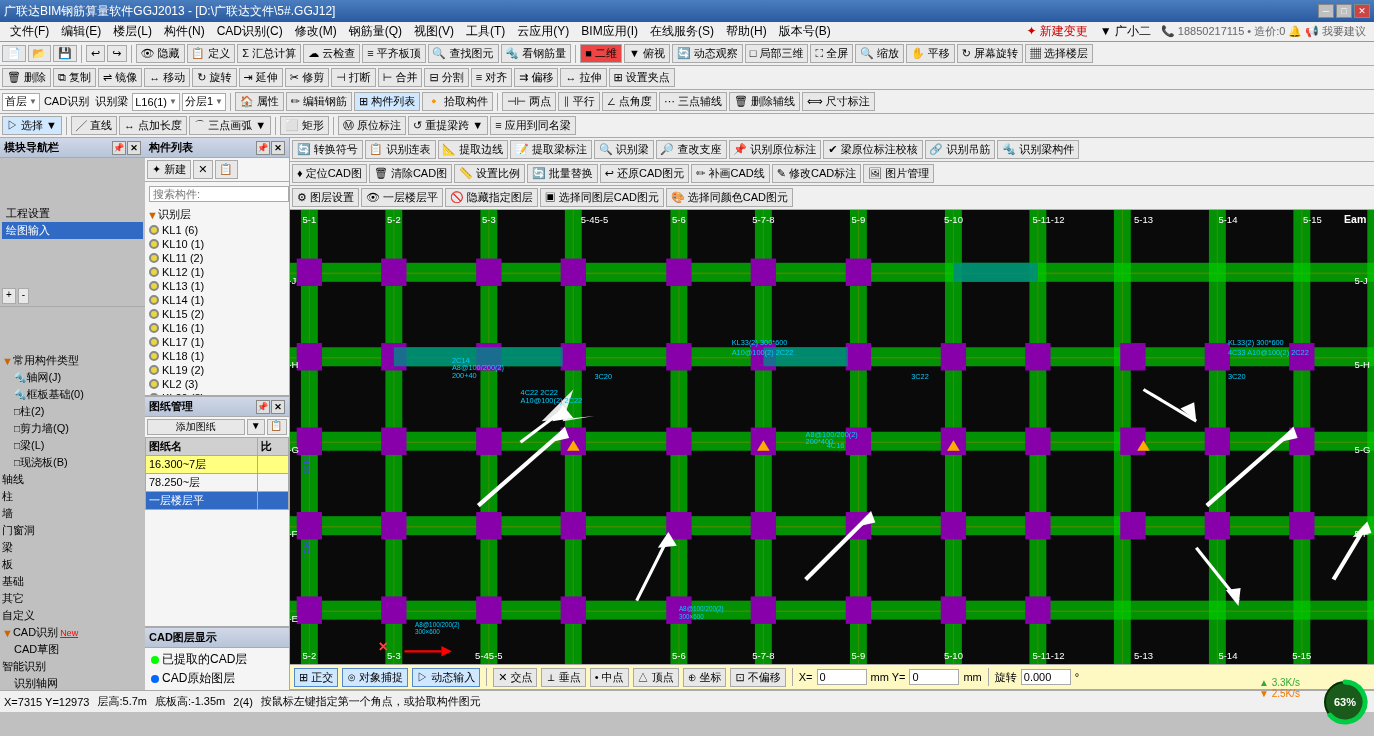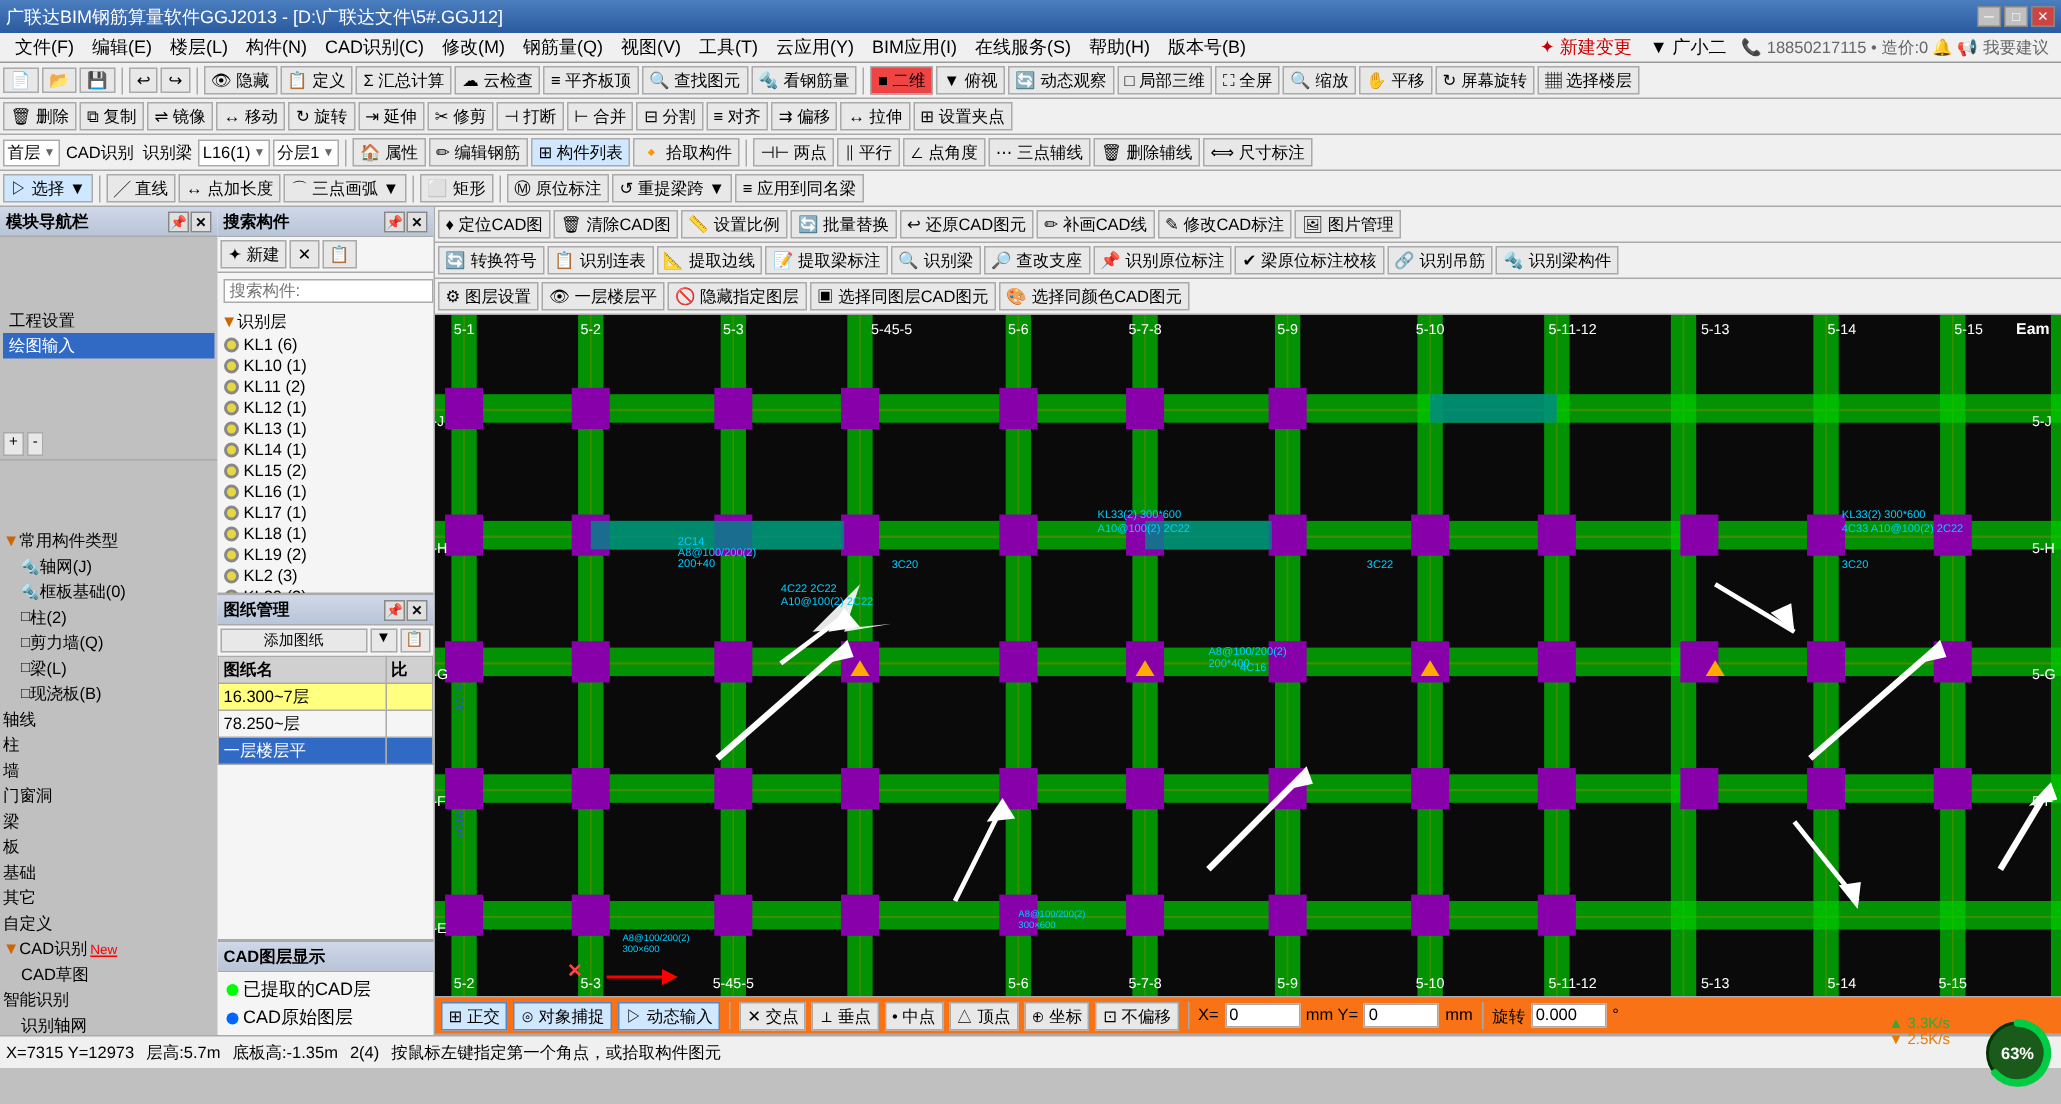--- a/index.html
+++ b/index.html
@@ -196,21 +196,21 @@
     .canvas-area {
       flex: 1;
       background: #000;
       position: relative;
       overflow: hidden;
     }
 
     
     .property-bar {
       height: 24px;
-      background: #f97316;
+      background: #fef9c3;
       border-top: 1px solid #aaa;
       border-bottom: 1px solid #aaa;
       display: flex;
       align-items: center;
       padding: 0 4px;
       gap: 4px;
       font-size: 11px;
       overflow: hidden;
     }
 
@@ -482,21 +482,21 @@
       <div class="tree-item" style="padding-left:14px;">识别梁</div>
       <div class="tree-item" style="padding-left:14px;">识别板</div>
       <div class="tree-item" style="padding-left:14px;">识别受力筋</div>
       <div class="tree-item" style="padding-left:14px;">识别钢筋</div>
 
     </div>
   </div>
 
   <div style="display:flex;flex-direction:column;width:145px;flex-shrink:0;background:#f5f5f5;border-right:1px solid #aaa;">
     <div class="panel-header">
-      <span>搜索构件</span>
+      <span>构件列表</span>
       <div class="panel-header-btns">
         <div class="panel-header-btn">📌</div>
         <div class="panel-header-btn">✕</div>
       </div>
     </div>
     <div style="display:flex;padding:2px;gap:2px;border-bottom:1px solid #aaa;">
       <div class="toolbar-btn">✦ 新建</div>
       <div class="toolbar-btn">✕</div>
       <div class="toolbar-btn">📋</div>
     </div>
@@ -613,40 +613,40 @@
       <div class="cad-layer-item">
         <div class="layer-dot" style="background:#0066ff;"></div>
         <span>CAD原始图层</span>
       </div>
     </div>
   </div>
 
   <div style="flex:1;display:flex;flex-direction:column;overflow:hidden;">
 
     <div class="toolbar-row" style="font-size:10px;">
-      <div class="toolbar-btn">♦ 定位CAD图</div>
-      <div class="toolbar-btn">🗑 清除CAD图</div>
-      <div class="toolbar-btn">📏 设置比例</div>
-      <div class="toolbar-btn">🔄 批量替换</div>
-      <div class="toolbar-btn">↩ 还原CAD图元</div>
-      <div class="toolbar-btn">✏ 补画CAD线</div>
-      <div class="toolbar-btn">✎ 修改CAD标注</div>
-      <div class="toolbar-btn">🖼 图片管理</div>
-    </div>
-    <div class="toolbar-row" style="font-size:10px;">
       <div class="toolbar-btn">🔄 转换符号</div>
       <div class="toolbar-btn">📋 识别连表</div>
       <div class="toolbar-btn">📐 提取边线</div>
       <div class="toolbar-btn">📝 提取梁标注</div>
       <div class="toolbar-btn">🔍 识别梁</div>
       <div class="toolbar-btn">🔎 查改支座</div>
       <div class="toolbar-btn">📌 识别原位标注</div>
       <div class="toolbar-btn">✔ 梁原位标注校核</div>
       <div class="toolbar-btn">🔗 识别吊筋</div>
       <div class="toolbar-btn">🔩 识别梁构件</div>
+    </div>
+    <div class="toolbar-row" style="font-size:10px;">
+      <div class="toolbar-btn">♦ 定位CAD图</div>
+      <div class="toolbar-btn">🗑 清除CAD图</div>
+      <div class="toolbar-btn">📏 设置比例</div>
+      <div class="toolbar-btn">🔄 批量替换</div>
+      <div class="toolbar-btn">↩ 还原CAD图元</div>
+      <div class="toolbar-btn">✏ 补画CAD线</div>
+      <div class="toolbar-btn">✎ 修改CAD标注</div>
+      <div class="toolbar-btn">🖼 图片管理</div>
     </div>
     <div class="toolbar-row" style="font-size:10px;">
       <div class="toolbar-btn">⚙ 图层设置</div>
       <div class="toolbar-btn">👁 一层楼层平</div>
       <div class="toolbar-btn">🚫 隐藏指定图层</div>
       <div class="toolbar-btn">▣ 选择同图层CAD图元</div>
       <div class="toolbar-btn">🎨 选择同颜色CAD图元</div>
     </div>
 
     <div class="canvas-area" style="flex:1;">

